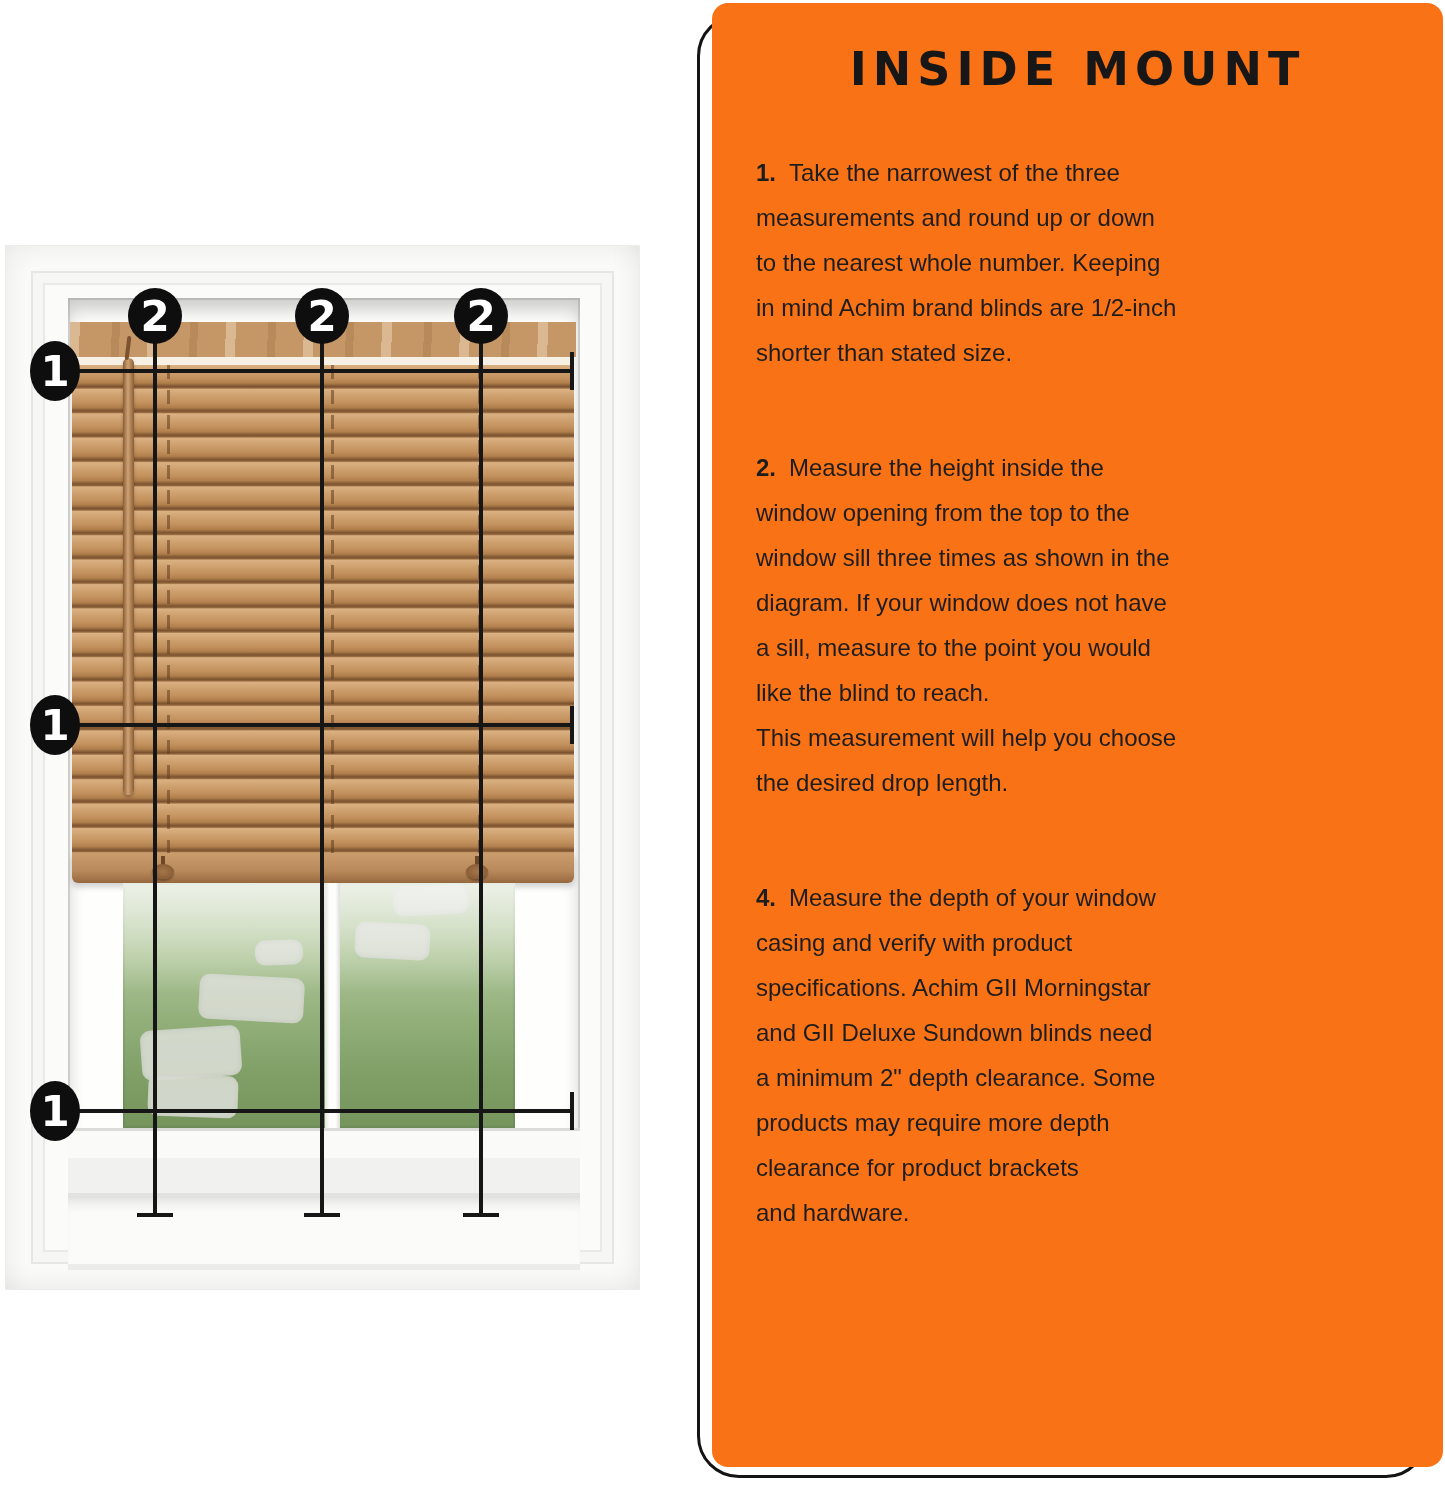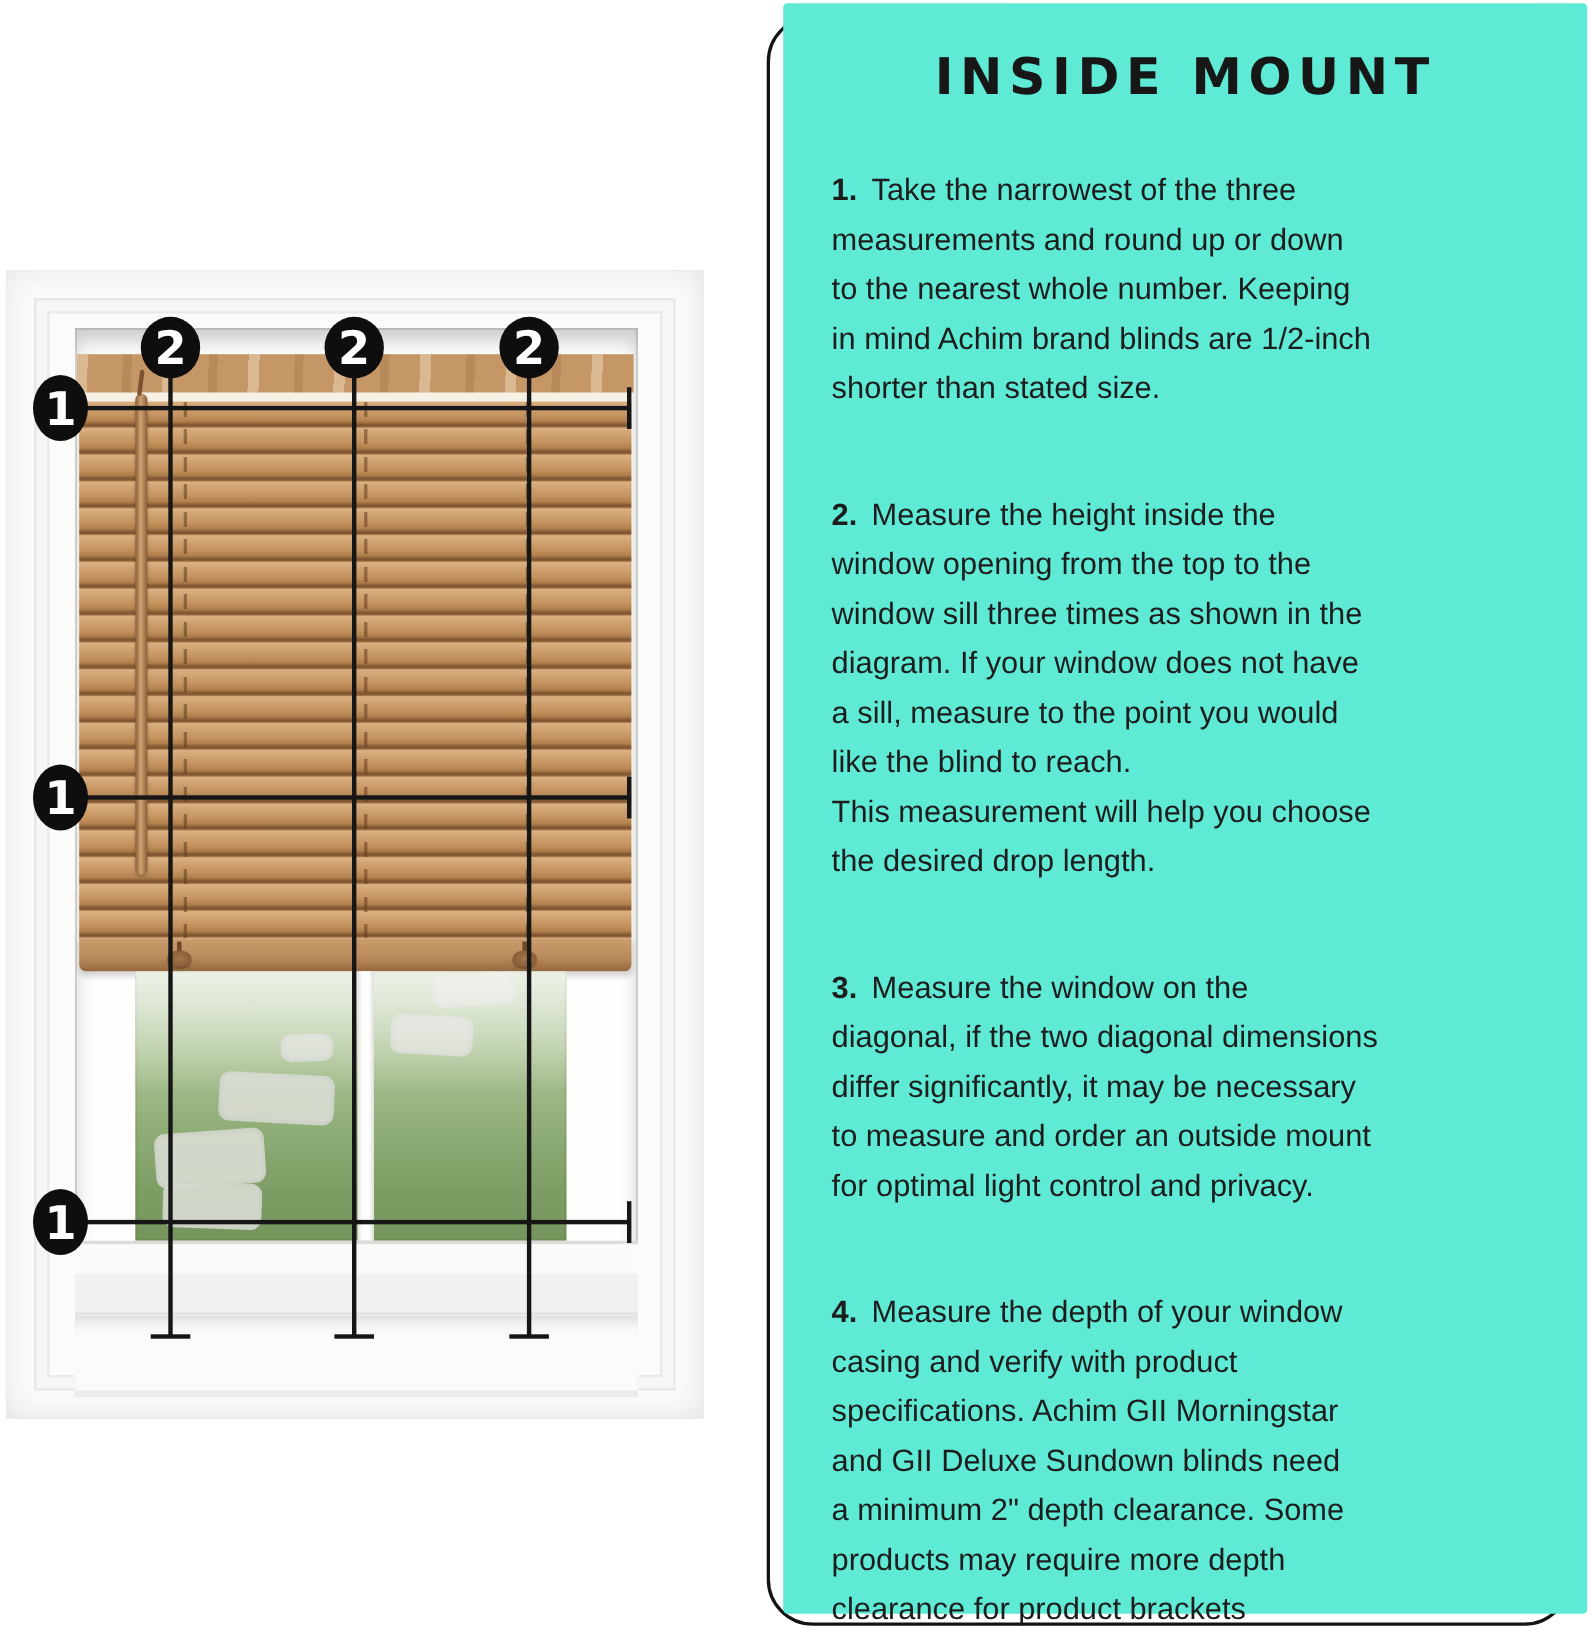--- a/index.html
+++ b/index.html
@@ -16,34 +16,34 @@
   }
   .panel-outline{
     position:absolute;inset:0;
     transform:translate(-15px,11px);
     border:3px solid #141414;
     border-radius:42px;
     background:transparent;
   }
   .panel{
     position:absolute;inset:0;
-    background:#5eead4;
-    border-radius:4px;
+    background:#f97316;
+    border-radius:16px;
   }
   .panel-title{
     margin:40px 20px 0;
     text-align:center;
     font-family:"DejaVu Sans","Liberation Sans",sans-serif;
     font-size:46px;line-height:52px;
     font-weight:800;letter-spacing:6px;
     color:#171717;
   }
   .step{
     margin:70px 44px 0;
-    font-size:28px;line-height:45px;
+    font-size:24px;line-height:45px;
     color:#1d1d1d;
     white-space:pre-line;
   }
   .step:first-of-type{margin-top:55px;}
   .step .num{font-weight:700;margin-right:13px;}
   
   .window{
     position:absolute;left:5px;top:245px;width:635px;height:1045px;
     background:#FBFBFA;
     box-shadow:inset 0 0 0 1px #ECECEA,
@@ -237,25 +237,20 @@
 in mind Achim brand blinds are 1/2-inch
 shorter than stated size.</span></p>
       <p class="step"><span class="num">2.</span><span>Measure the height inside the
 window opening from the top to the
 window sill three times as shown in the
 diagram. If your window does not have
 a sill, measure to the point you would
 like the blind to reach.
 This measurement will help you choose
 the desired drop length.</span></p>
-      <p class="step"><span class="num">3.</span><span>Measure the window on the
-diagonal, if the two diagonal dimensions
-differ significantly, it may be necessary
-to measure and order an outside mount
-for optimal light control and privacy.</span></p>
       <p class="step"><span class="num">4.</span><span>Measure the depth of your window
 casing and verify with product
 specifications. Achim GII Morningstar
 and GII Deluxe Sundown blinds need
 a minimum 2" depth clearance. Some
 products may require more depth
 clearance for product brackets
 and hardware.</span></p>
     </div>
   </div>

